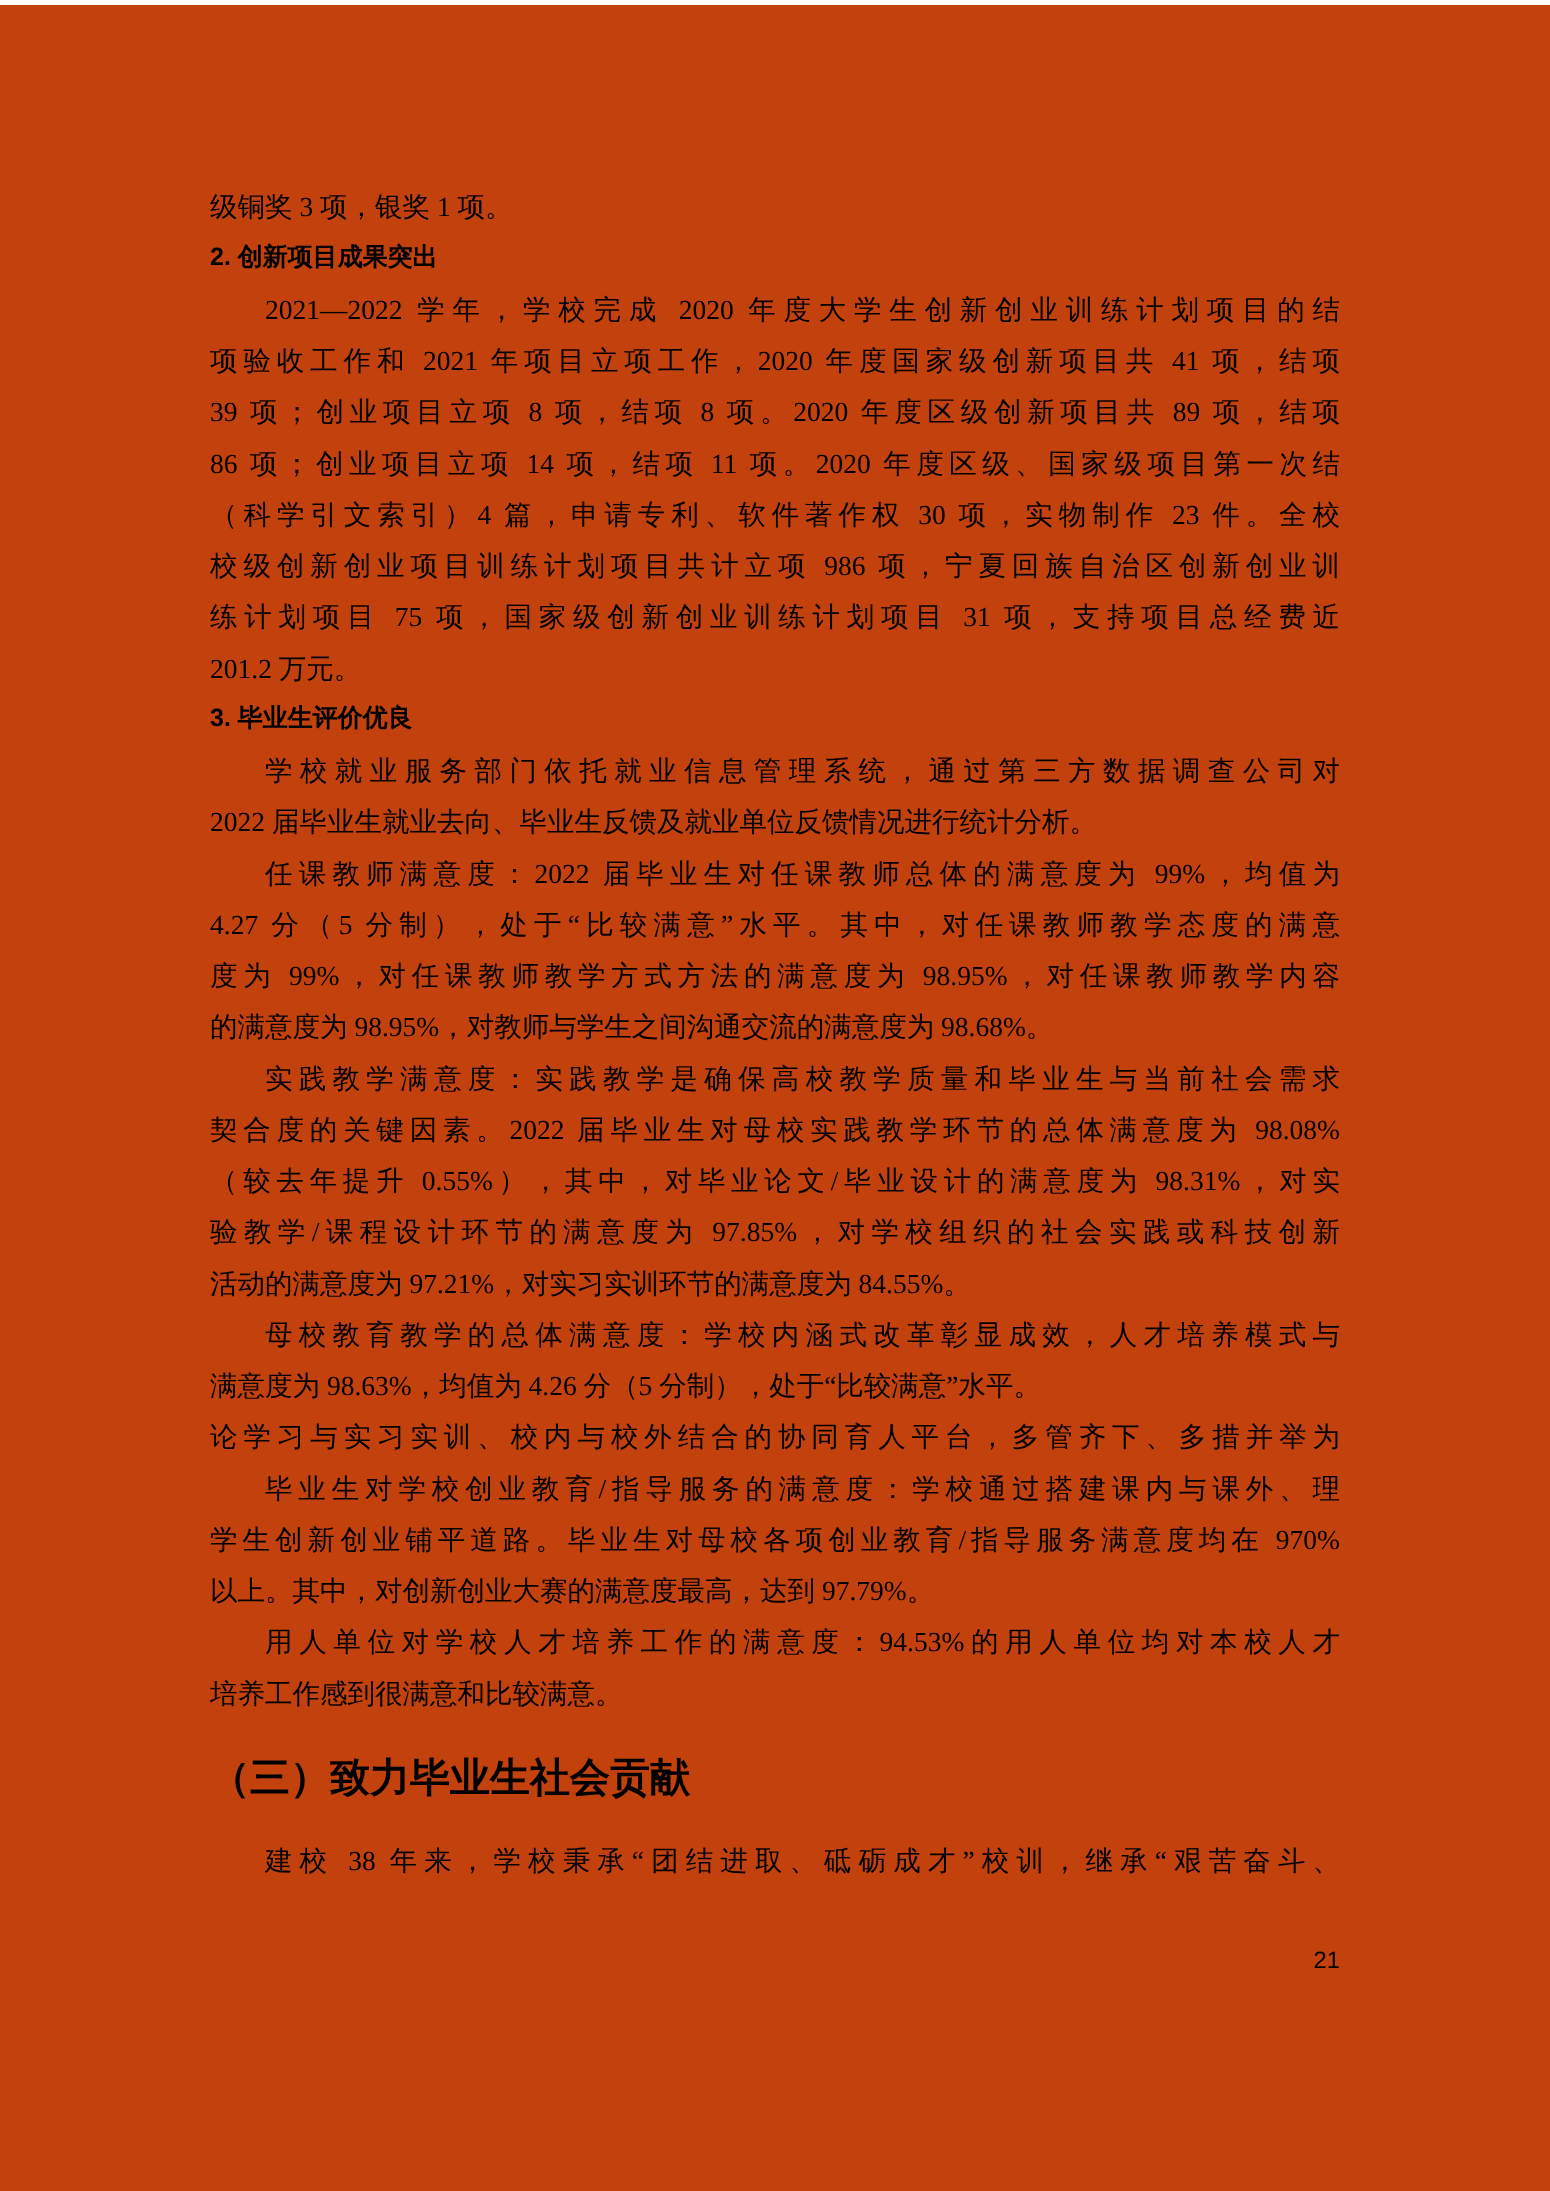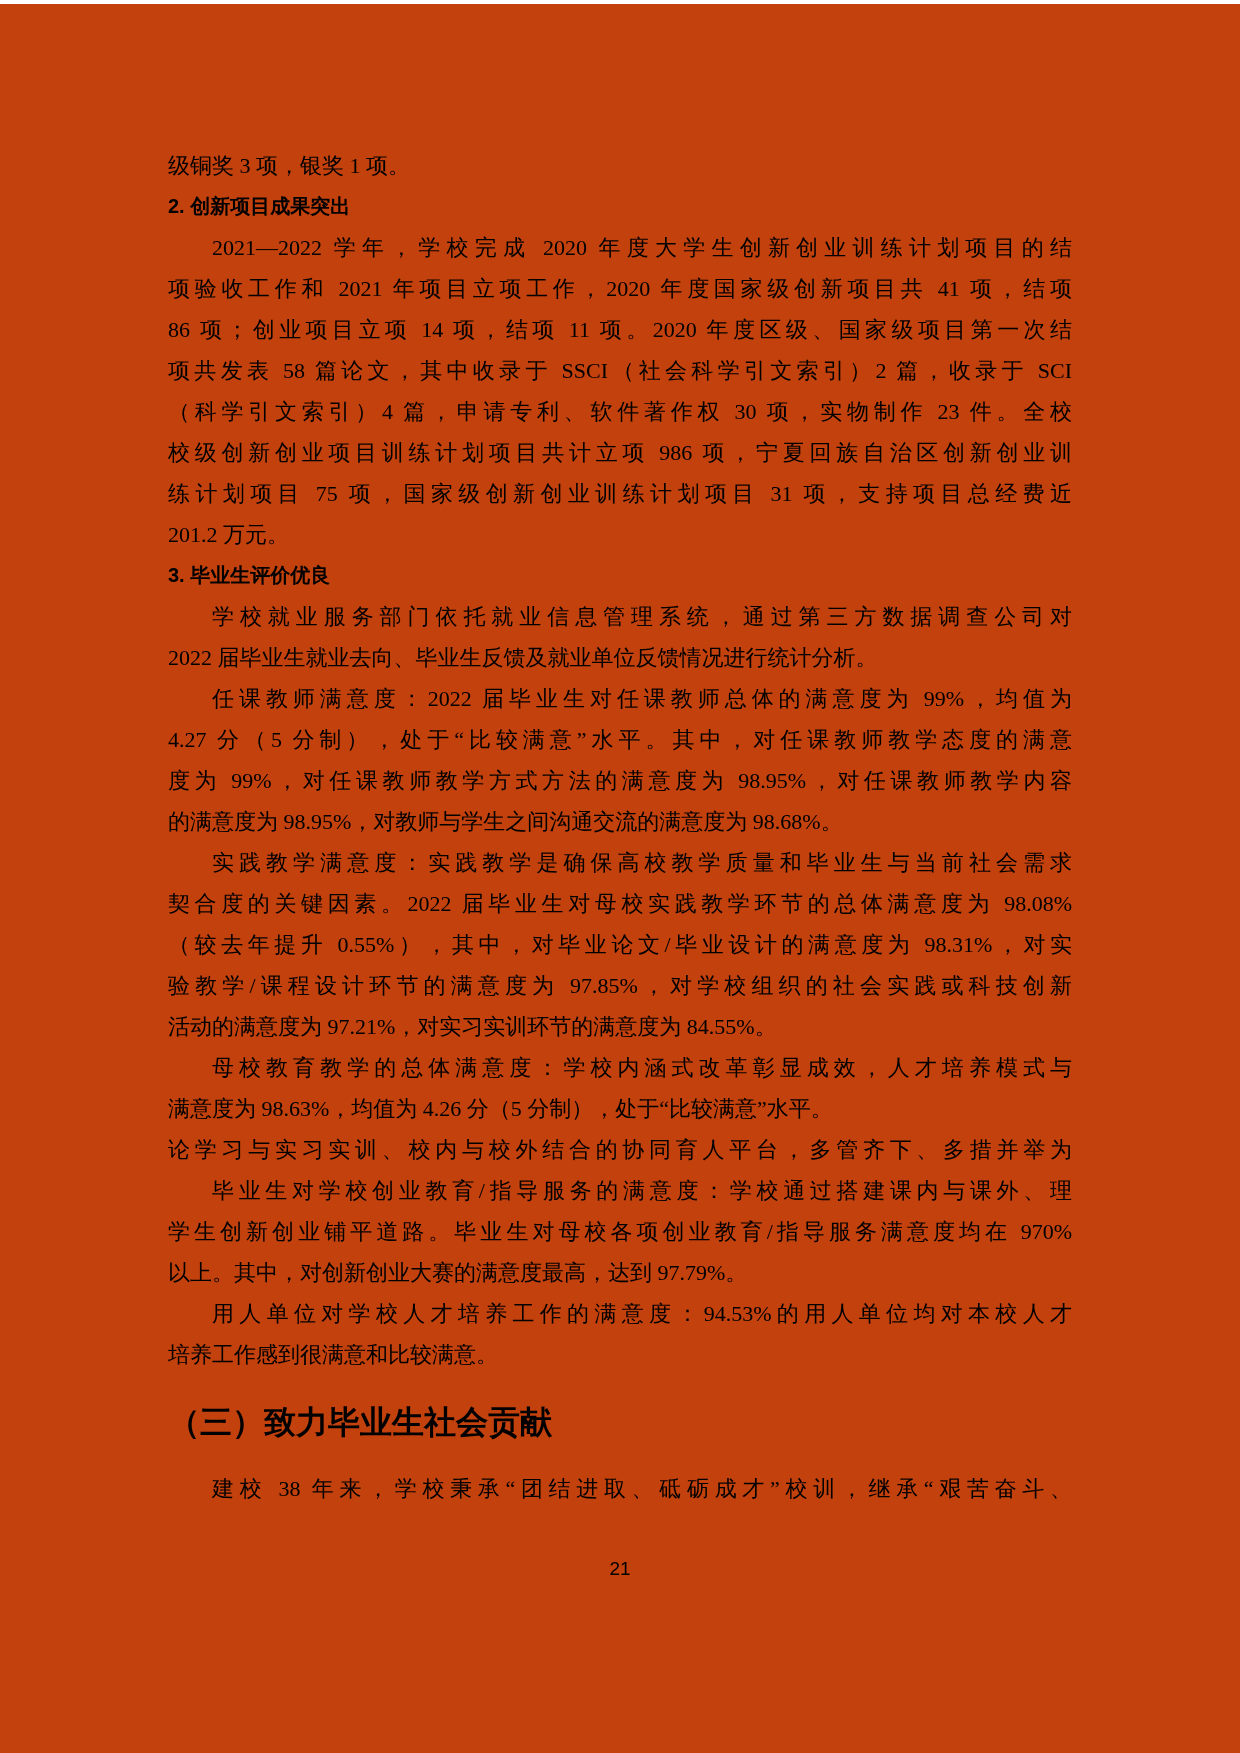--- a/index.html
+++ b/index.html
@@ -42,41 +42,41 @@
   .h1 {
     margin: 27px 0 25px 0;
     font-family: "Liberation Sans", "DejaVu Sans", sans-serif;
     font-weight: 700;
     font-size: 32px;
     line-height: 41px;
     color: #000000;
   }
   .page-number {
     margin-top: 48px;
-    text-align: center;
+    text-align: right;
     font-family: "Liberation Sans", "DejaVu Sans", sans-serif;
     font-size: 19px;
     line-height: 24px;
     color: #000000;
   }
 </style>
 </head>
 <body>
 
 <div class="page">
 
   <div class="line">级铜奖 3 项，银奖 1 项。</div>
 
   <h3 class="h2">2. 创新项目成果突出</h3>
 
   <div class="para">
     <div class="line j indent">2021—2022 学年，学校完成 2020 年度大学生创新创业训练计划项目的结</div>
     <div class="line j">项验收工作和 2021 年项目立项工作，2020 年度国家级创新项目共 41 项，结项</div>
+    <div class="line j">39 项；创业项目立项 8 项，结项 8 项。2020 年度区级创新项目共 89 项，结项</div>
     <div class="line j">86 项；创业项目立项 14 项，结项 11 项。2020 年度区级、国家级项目第一次结</div>
-    <div class="line j">项共发表 58 篇论文，其中收录于 SSCI（社会科学引文索引）2 篇，收录于 SCI</div>
     <div class="line j">（科学引文索引）4 篇，申请专利、软件著作权 30 项，实物制作 23 件。全校</div>
     <div class="line j">校级创新创业项目训练计划项目共计立项 986 项，宁夏回族自治区创新创业训</div>
     <div class="line j">练计划项目 75 项，国家级创新创业训练计划项目 31 项，支持项目总经费近</div>
     <div class="line">201.2 万元。</div>
   </div>
 
   <h3 class="h2">3. 毕业生评价优良</h3>
 
   <div class="para">
     <div class="line j indent">学校就业服务部门依托就业信息管理系统，通过第三方数据调查公司对</div>

